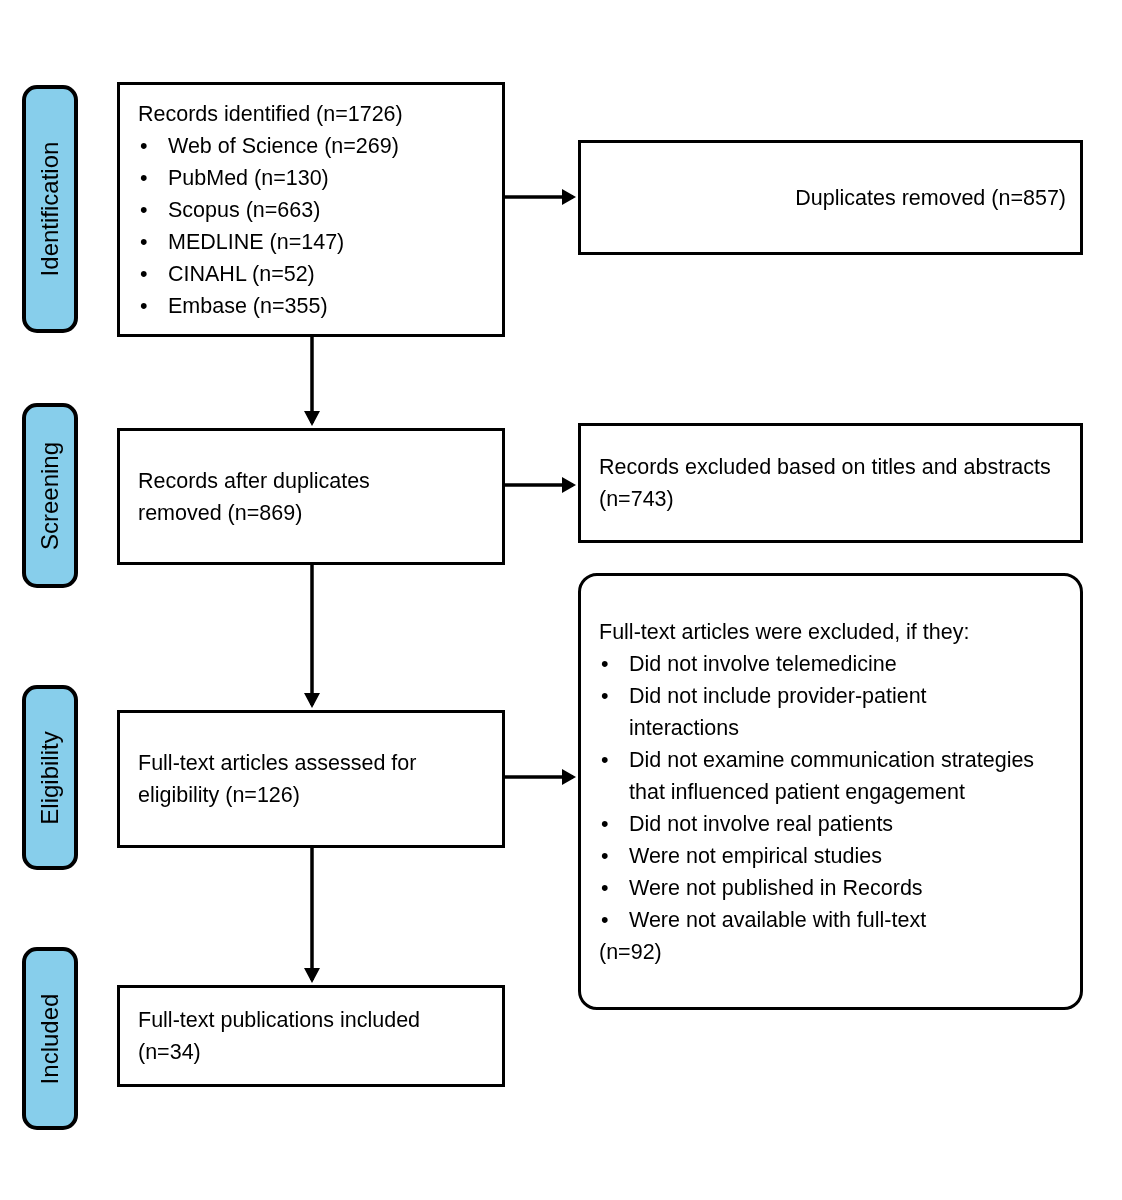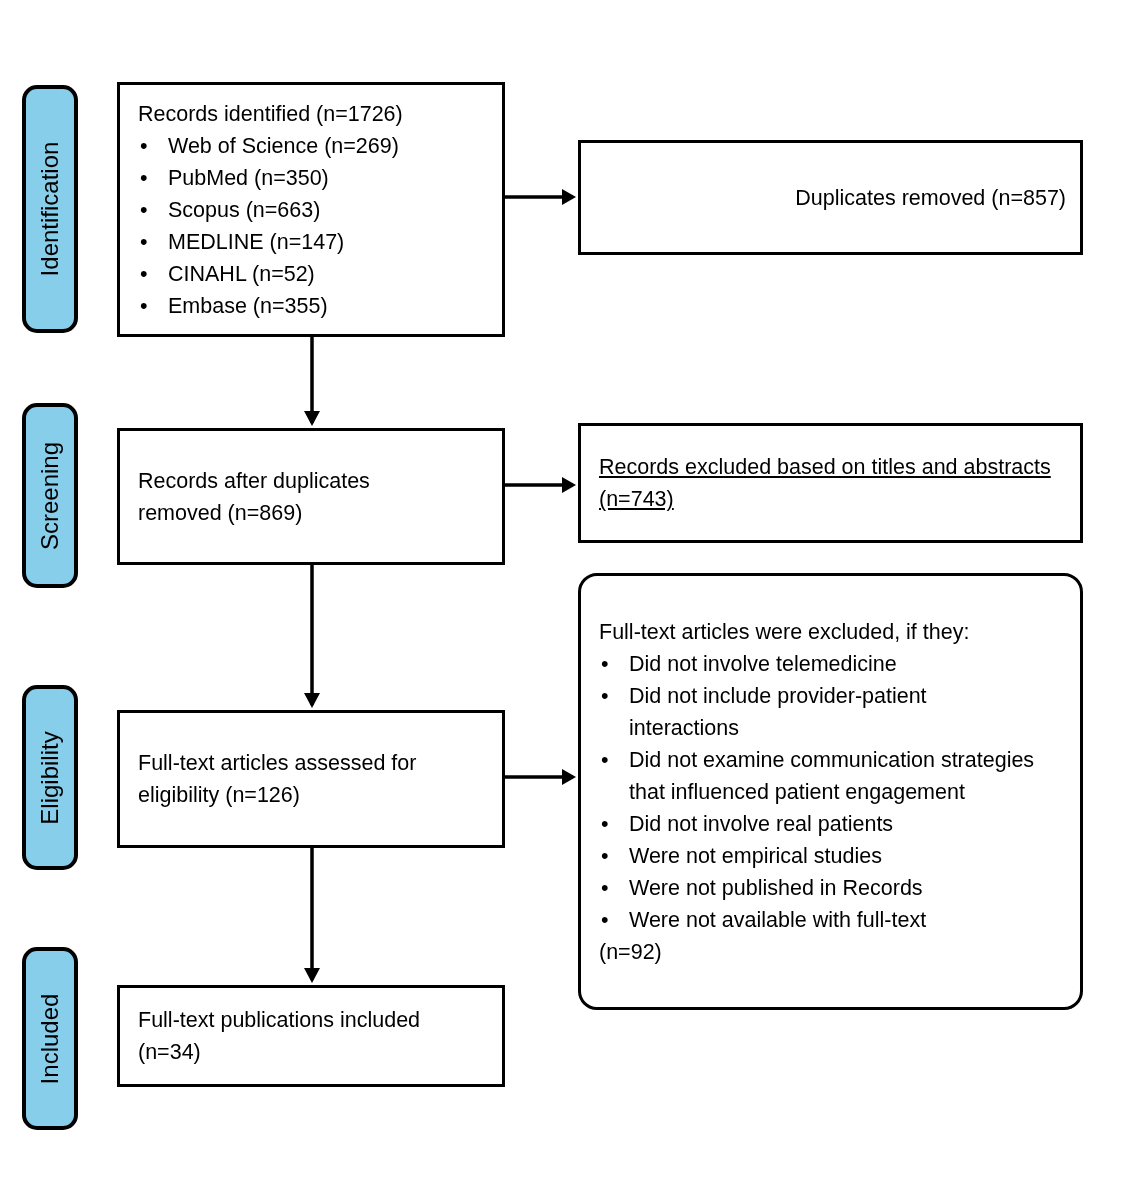--- a/index.html
+++ b/index.html
@@ -85,21 +85,21 @@
 
   #stage-identification { top: 85px;  height: 248px; }
   #stage-screening      { top: 403px; height: 185px; }
   #stage-eligibility    { top: 685px; height: 185px; }
   #stage-included       { top: 947px; height: 183px; }
 
   
   #box-after-duplicates .text-line { max-width: 290px; }
   #box-fulltext-assessed .text-line { max-width: 340px; }
   #box-included .text-line { max-width: 345px; }
-  #box-titles-excluded .text-line { max-width: 465px; text-decoration: underline; }
+  #box-titles-excluded .text-line { max-width: 465px; }
   #box-fulltext-excluded .btext { max-width: 410px; }
 </style>
 </head>
 <body>
 
 <div class="diagram">
 
   <svg class="arrows" width="1122" height="1200" viewBox="0 0 1122 1200">
     <g>
       <line x1="312" y1="337" x2="312" y2="423" stroke="#000" stroke-width="3.5"></line>
@@ -141,21 +141,21 @@
   </div>
 
   <div class="box" id="box-identified">
     <div class="title-line">Records identified (n=1726)</div>
     <div class="bullet-row">
       <span class="marker"></span>
       <span class="btext">Web of Science (n=269)</span>
     </div>
     <div class="bullet-row">
       <span class="marker"></span>
-      <span class="btext">PubMed (n=350)</span>
+      <span class="btext">PubMed (n=130)</span>
     </div>
     <div class="bullet-row">
       <span class="marker"></span>
       <span class="btext">Scopus (n=663)</span>
     </div>
     <div class="bullet-row">
       <span class="marker"></span>
       <span class="btext">MEDLINE (n=147)</span>
     </div>
     <div class="bullet-row">

